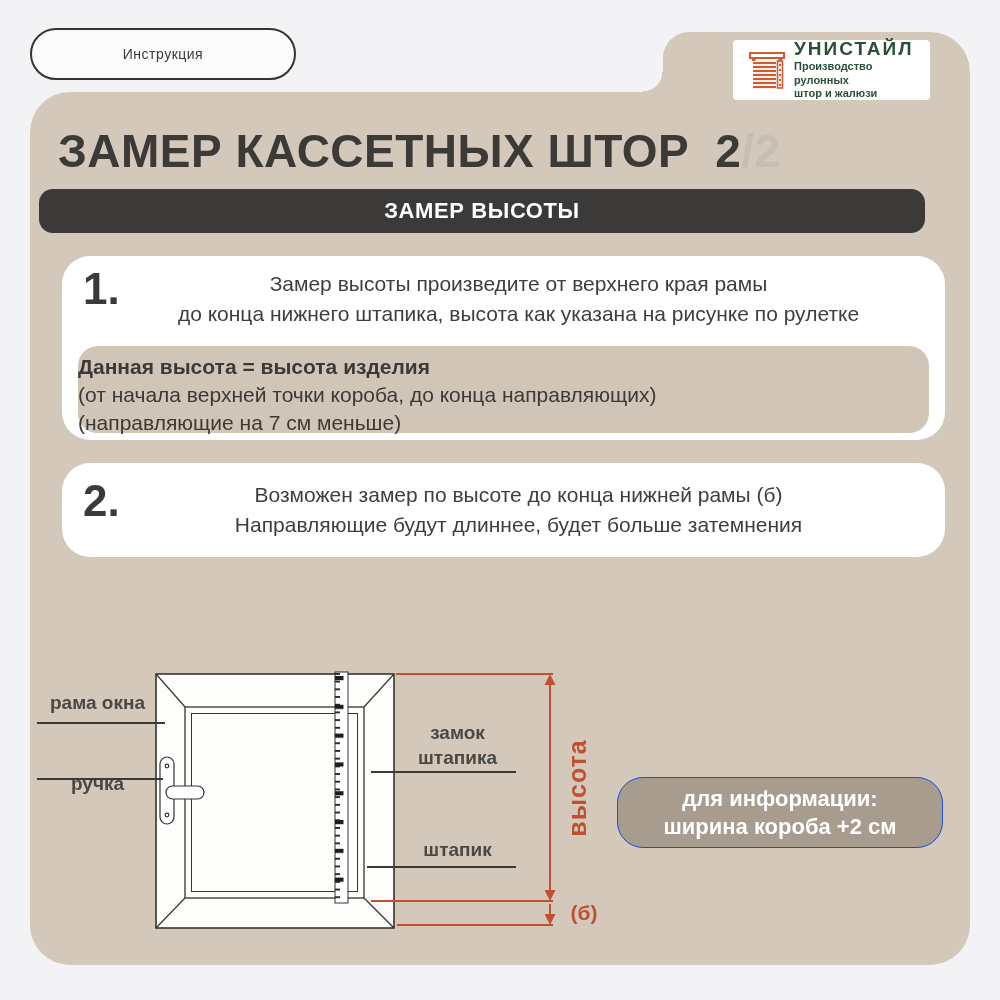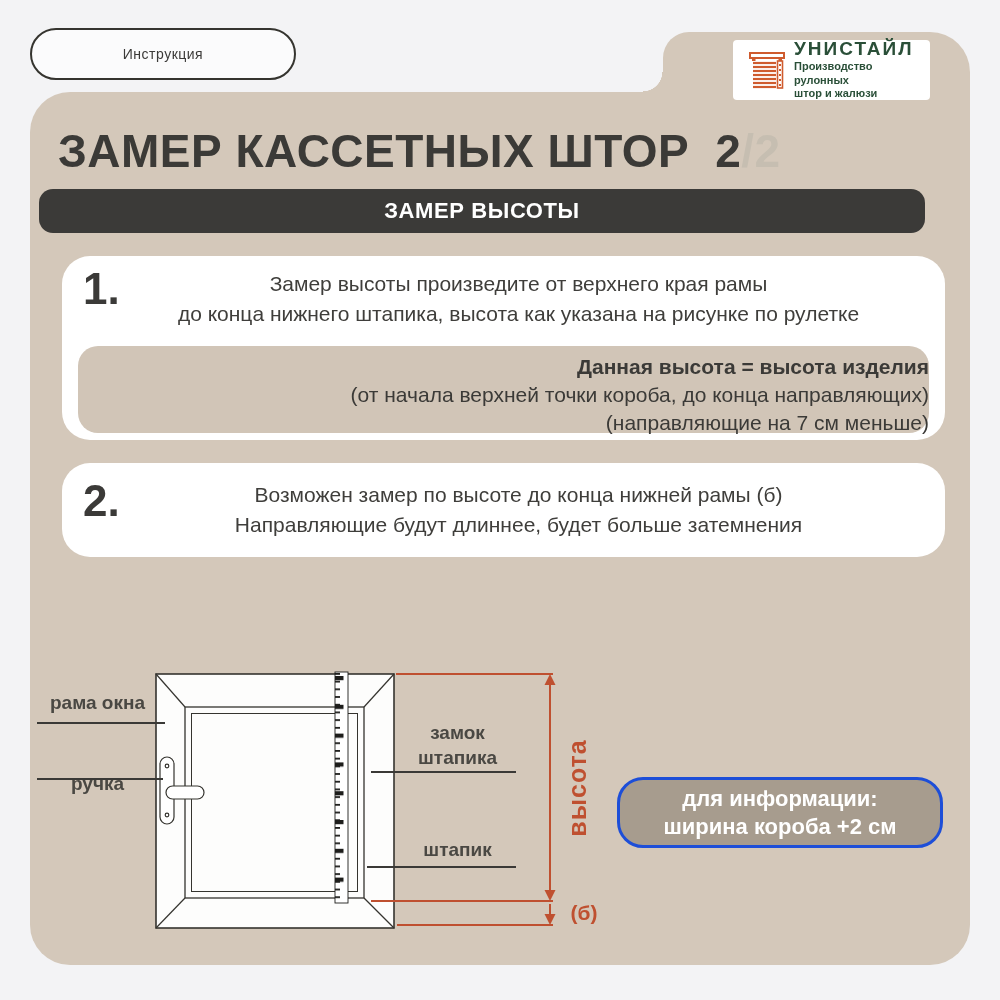--- a/index.html
+++ b/index.html
@@ -43,36 +43,36 @@
   
   .step-card{background:#ffffff;border-radius:28px;}
   .card1{left:62px;top:256px;width:883px;height:184px;}
   .card2{left:62px;top:463px;width:883px;height:94px;}
   .step-num{position:absolute;left:21px;top:8px;font-size:44px;font-weight:bold;color:#3b3a38;}
   .card2 .step-num{top:13px;}
   .step-lines{position:absolute;left:60px;right:30px;top:13px;text-align:center;
               font-size:21px;line-height:30px;color:#3f3e3b;}
   .card2 .step-lines{top:17px;}
   .note-card{position:absolute;left:16px;top:90px;width:851px;height:87px;background:#d1c5b7;
-             border-radius:20px;text-align:right;font-size:21px;line-height:28px;color:#3b3a37;
+             border-radius:20px;text-align:left;font-size:21px;line-height:28px;color:#3b3a37;
              padding-top:7px;box-sizing:border-box;}
   .note-title{font-weight:bold;}
 
   
   .dlabel{font-size:19px;font-weight:bold;color:#4a4843;text-align:center;line-height:1.3;}
   .lbl-frame{left:40px;top:691px;width:115px;}
   .lbl-handle{left:40px;top:772px;width:115px;}
   .lbl-beadlock{left:395px;top:721px;width:125px;white-space:pre-line;}
   .lbl-bead{left:395px;top:838px;width:125px;}
   .lbl-height{left:529px;top:773px;width:96px;height:30px;display:flex;align-items:center;justify-content:center;
               transform:rotate(-90deg);font-size:25px;font-weight:bold;letter-spacing:1px;color:#bf5030;}
   .lbl-b{left:560px;top:901px;width:48px;font-size:21px;font-weight:bold;color:#bf5030;text-align:center;}
 
   
-  .info-pill{left:617px;top:777px;width:326px;height:71px;background:#a79c8e;border:3px solid #1d4ed8;
+  .info-pill{left:617px;top:777px;width:326px;height:71px;background:#a79c8e;border:1px solid #1d4ed8;
              border-radius:26px;box-sizing:border-box;display:flex;align-items:center;justify-content:center;
              text-align:center;color:#ffffff;font-size:22px;font-weight:600;line-height:1.25;white-space:pre-line;}
 
   svg.diagram{left:0;top:0;width:1000px;height:1000px;pointer-events:none;}
 </style>
 </head>
 <body>
 
 <div class="page">
 

